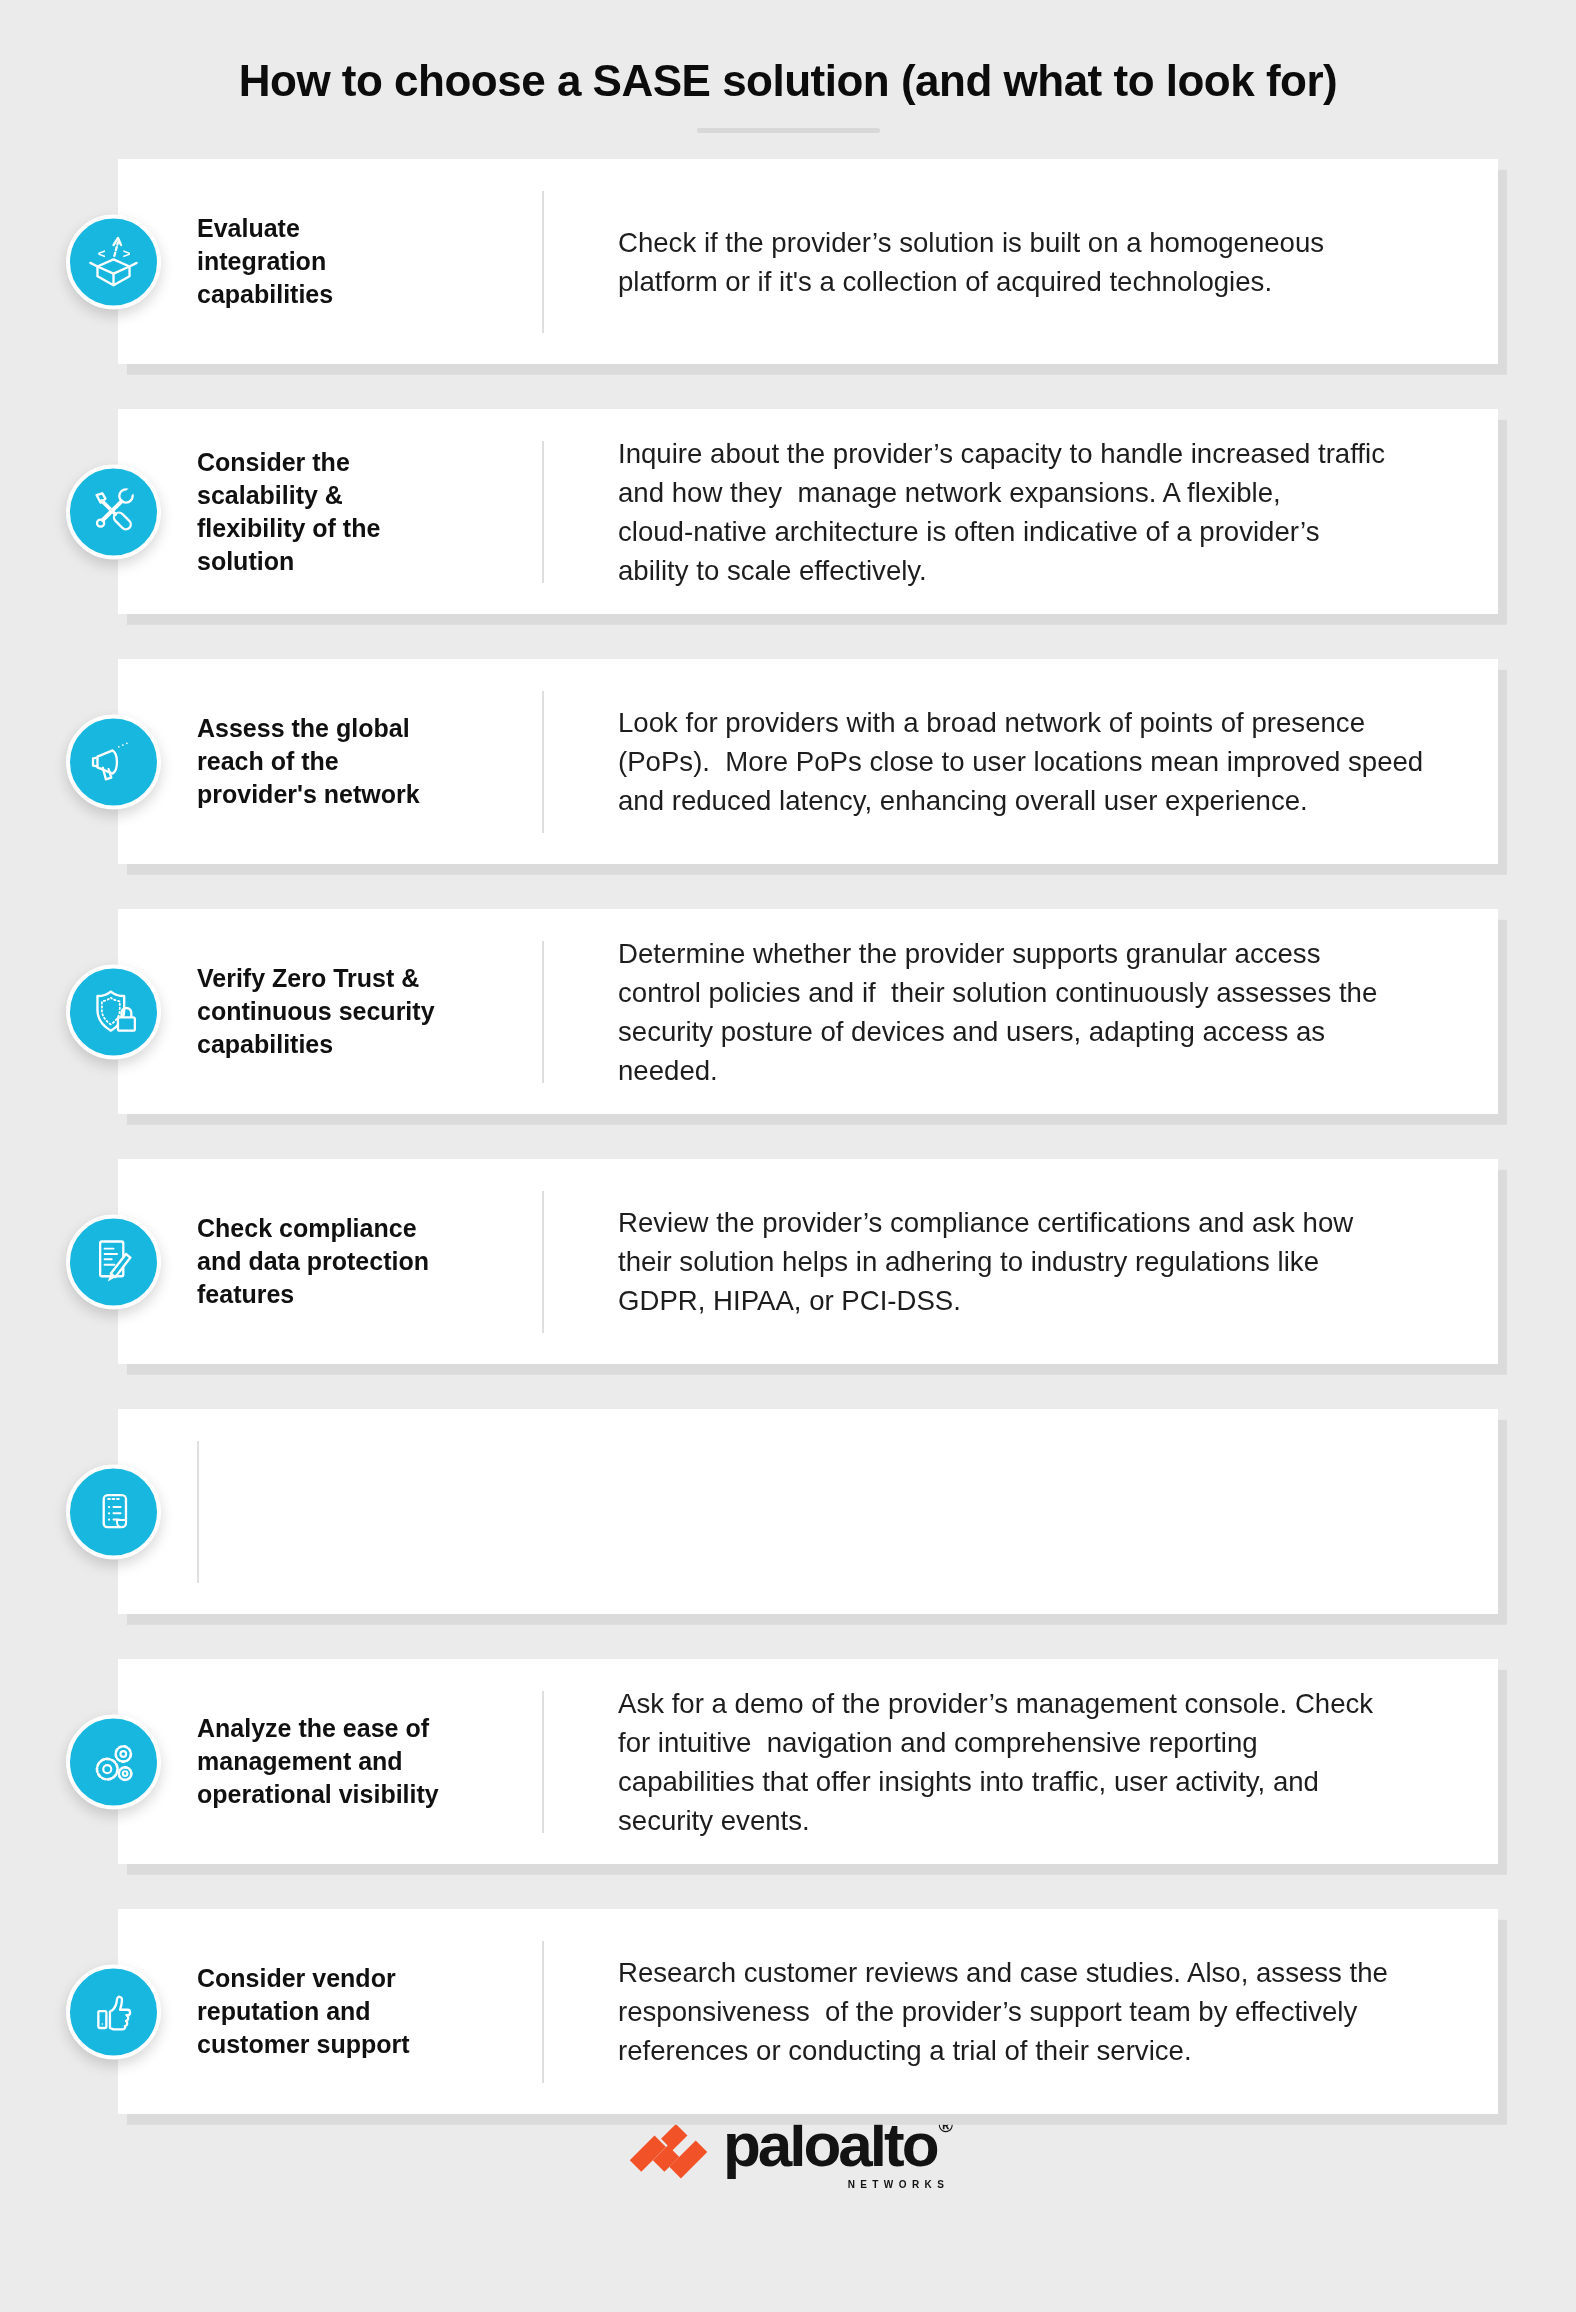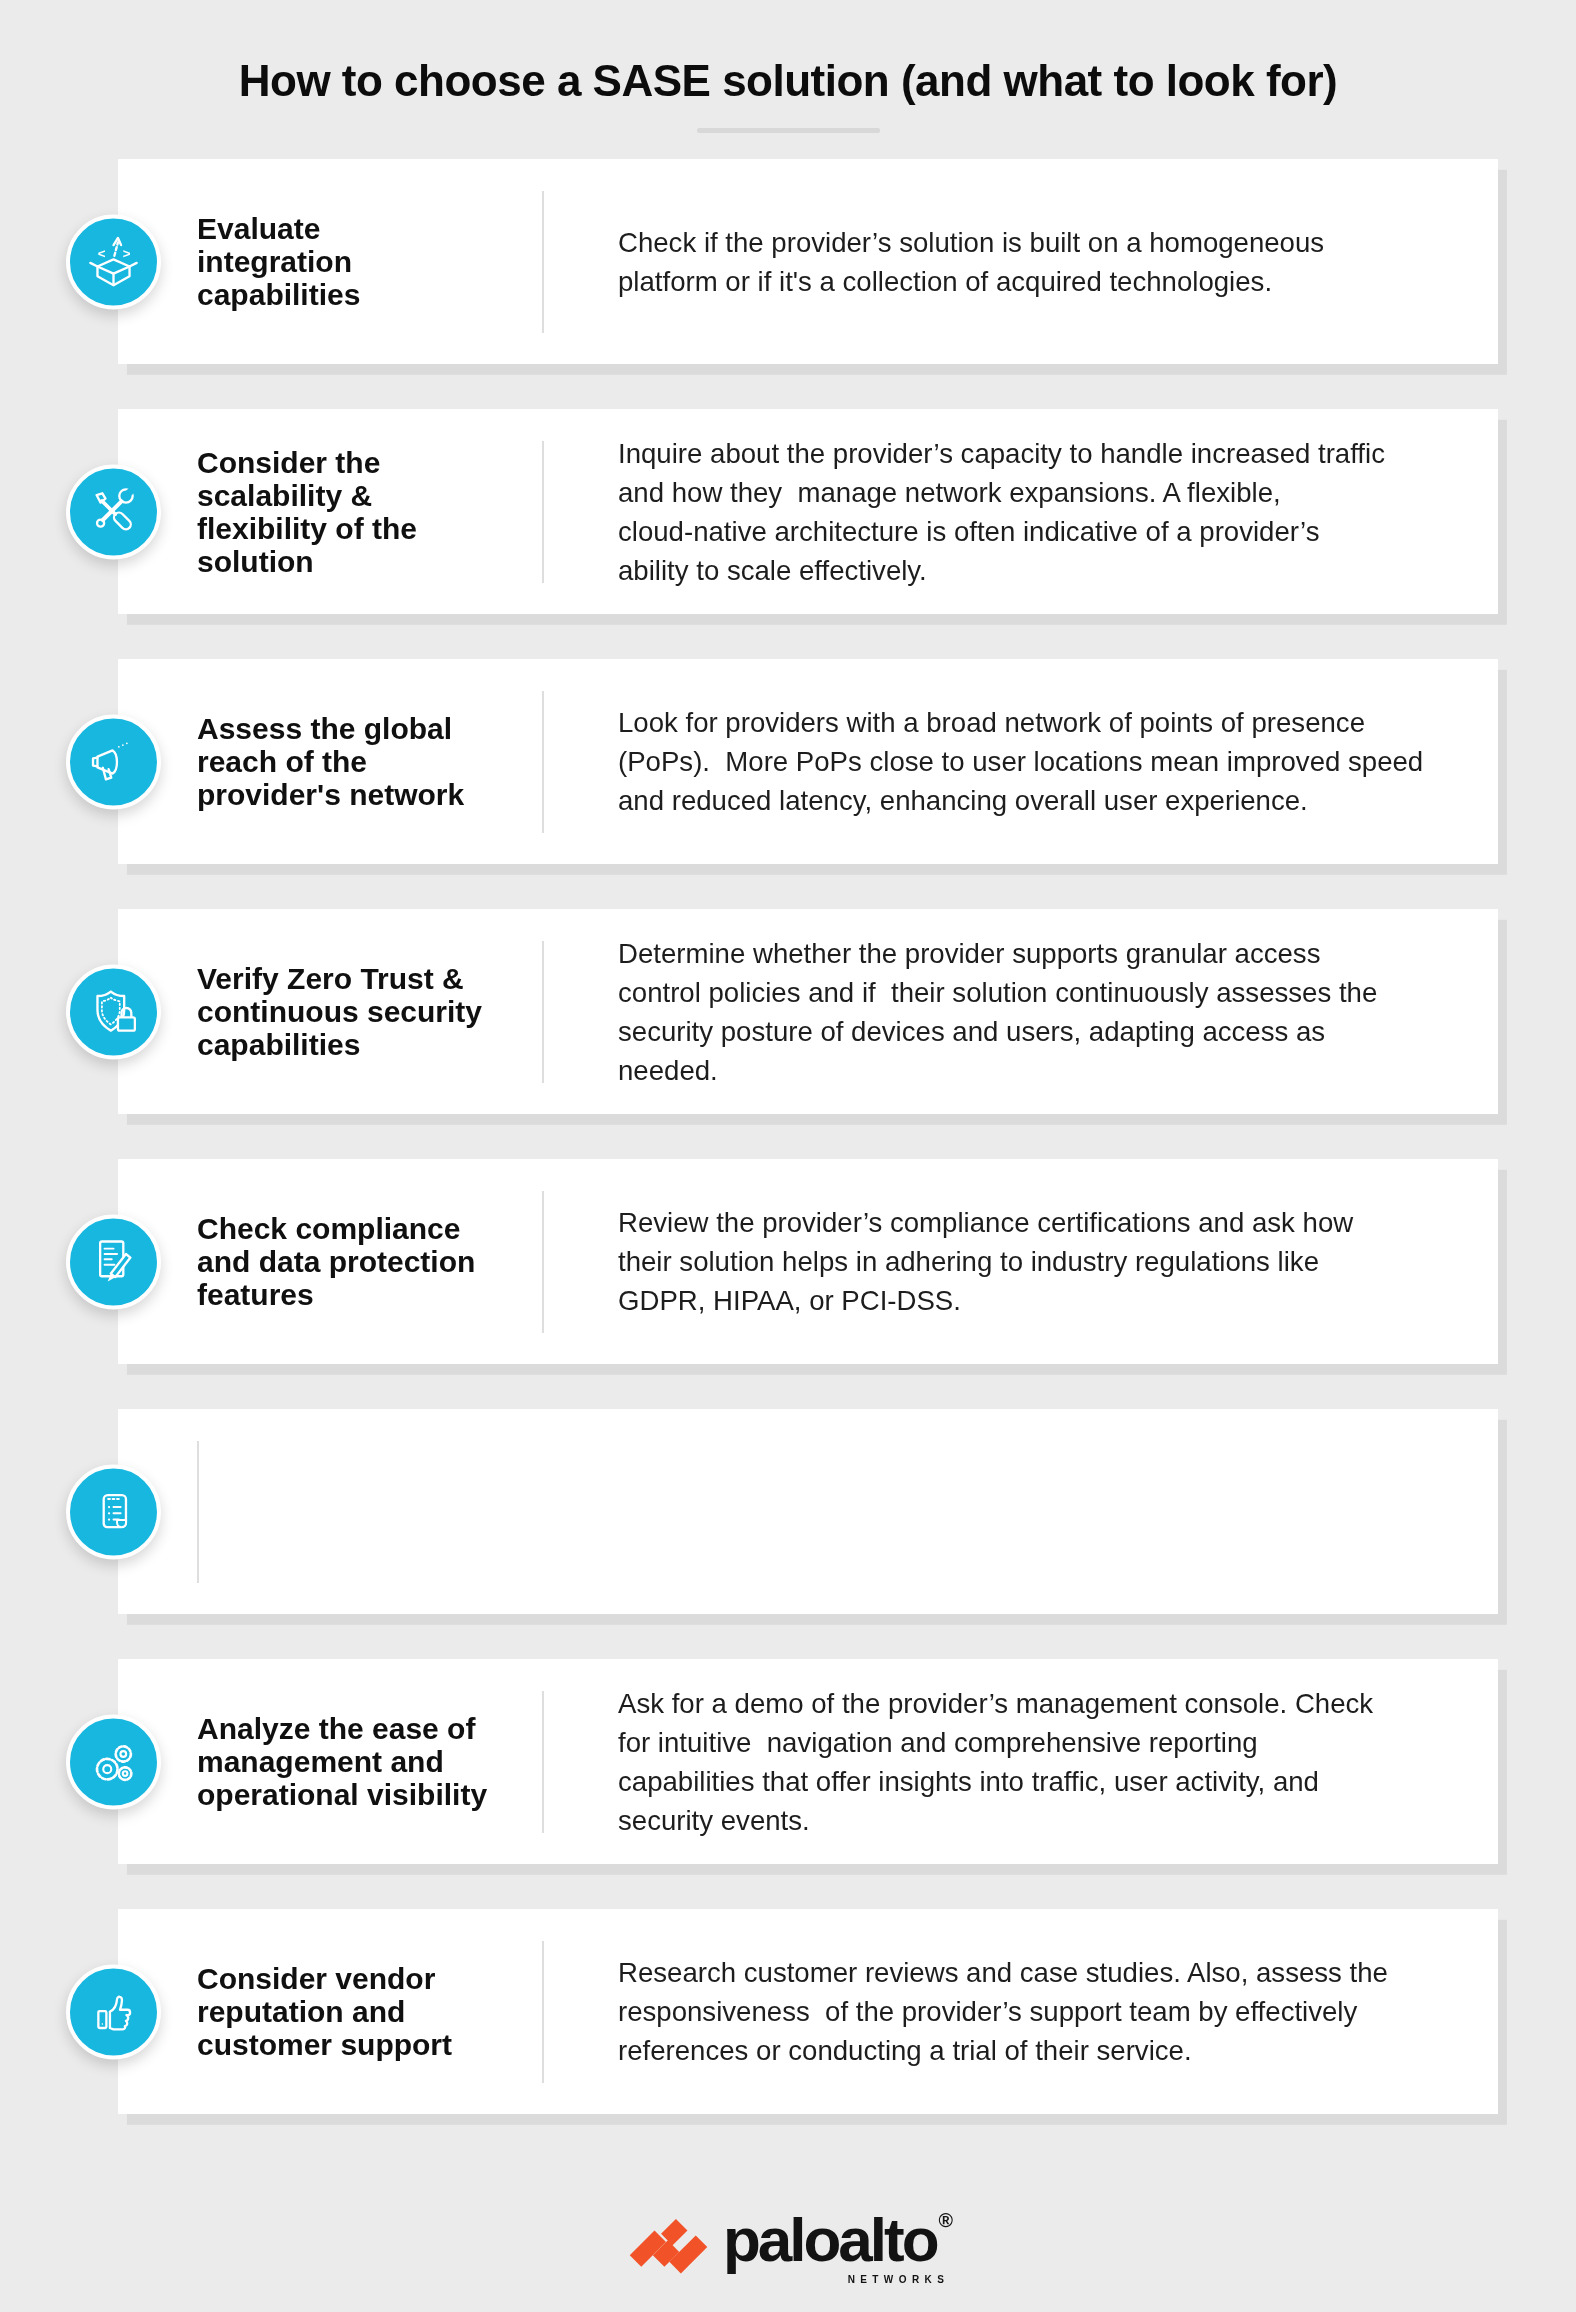--- a/index.html
+++ b/index.html
@@ -39,36 +39,35 @@
     width:95px; height:95px;
     background:#18b7e0;
     border:4.9px solid #ffffff; border-radius:50%;
     box-shadow:0 5.9px 13.8px rgba(0,0,0,0.16);
     display:flex; align-items:center; justify-content:center;
   }
   .badge svg { display:block; }
   .heading {
     flex:0 0 345px; width:345px;
     margin:0;
-    font-size:30px; line-height:33px; font-weight:bold;
+    font-size:25px; line-height:33px; font-weight:bold;
     color:#101010;
     white-space:pre-line;
   }
   .vrule {
     width:2px; align-self:stretch; margin:7.9px 0;
     background:#dedede;
   }
   .desc {
     flex:1; margin:0; padding-left:74px;
     font-size:27.6px; line-height:39px;
     color:#1d1d1d;
     white-space:pre-wrap;
   }
   .footer {
-    margin-top:95px;
     display:flex; justify-content:center; align-items:center; gap:9px;
   }
   .brand-block { display:flex; flex-direction:column; }
   .brand-line { display:flex; align-items:flex-start; line-height:1; }
   .brand-name {
     font-size:62px; font-weight:bold; letter-spacing:-3px; color:#131313;
   }
   .brand-reg { font-size:19.7px; font-weight:bold; margin-top:2px; margin-left:2px; }
   .brand-networks {
     text-align:right;

